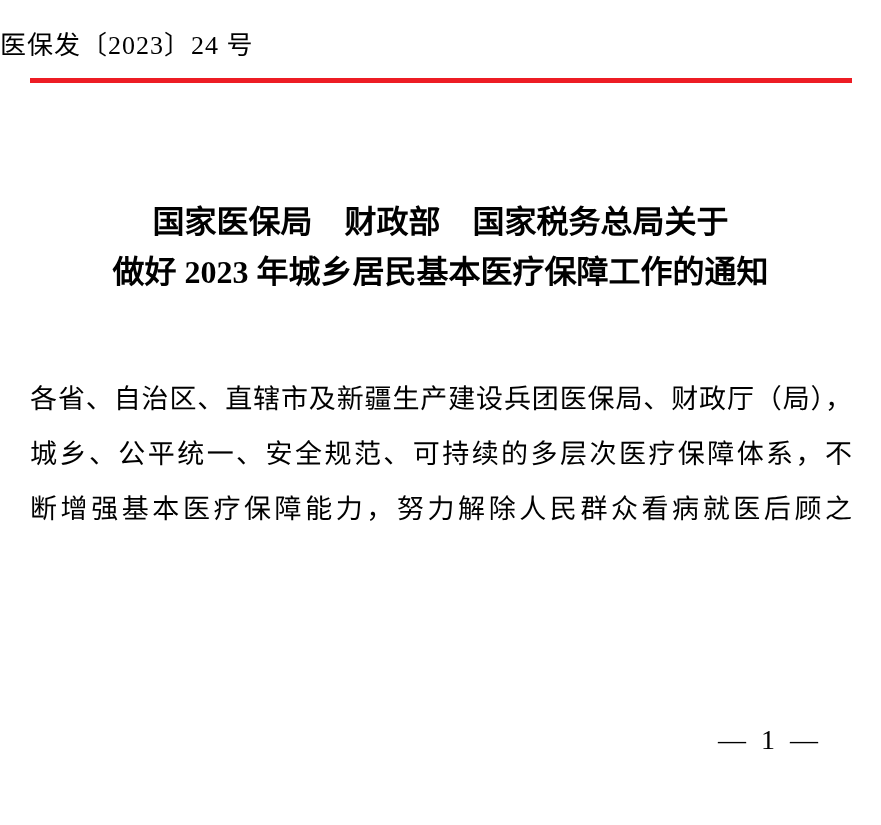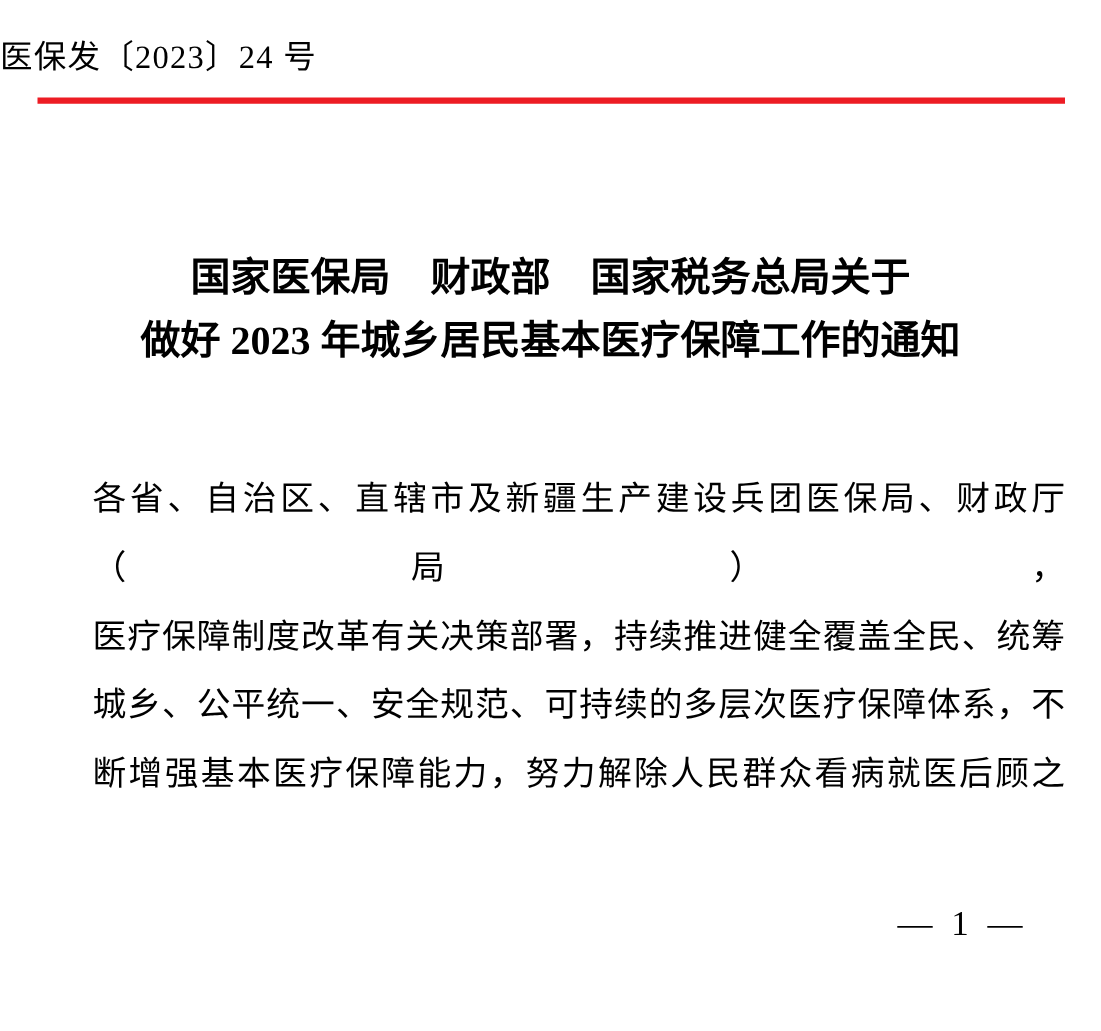--- a/index.html
+++ b/index.html
@@ -53,21 +53,20 @@
     font-size:27px;
     line-height:55px;
   }
   .bline{
     margin:0;
     padding:0;
   }
   .just{
     text-align:justify;
     text-align-last:justify;
-    margin-left:44px;
   }
   .indent{
     text-indent:2em;
   }
   .para-gap{
     margin-top:5px;
   }
   .page-num{
     position:absolute;
     top:724px;right:62px;
@@ -86,20 +85,19 @@
 
   <div class="red-rule"></div>
 
   <h1 class="title">
     <span class="title-line">国家医保局　财政部　国家税务总局关于</span>
     <span class="title-line">做好 2023 年城乡居民基本医疗保障工作的通知</span>
   </h1>
 
   <div class="body-text">
     <p class="bline just">各省、自治区、直辖市及新疆生产建设兵团医保局、财政厅（局），</p>
-    <p class="bline just">医疗保障制度改革有关决策部署，持续推进健全覆盖全民、统筹</p>
     <p class="bline just">城乡、公平统一、安全规范、可持续的多层次医疗保障体系，不</p>
     <p class="bline just">断增强基本医疗保障能力，努力解除人民群众看病就医后顾之</p>
   </div>
 
   <div class="page-num">— 1 —</div>
 
 </div>
 
 </body></html>

